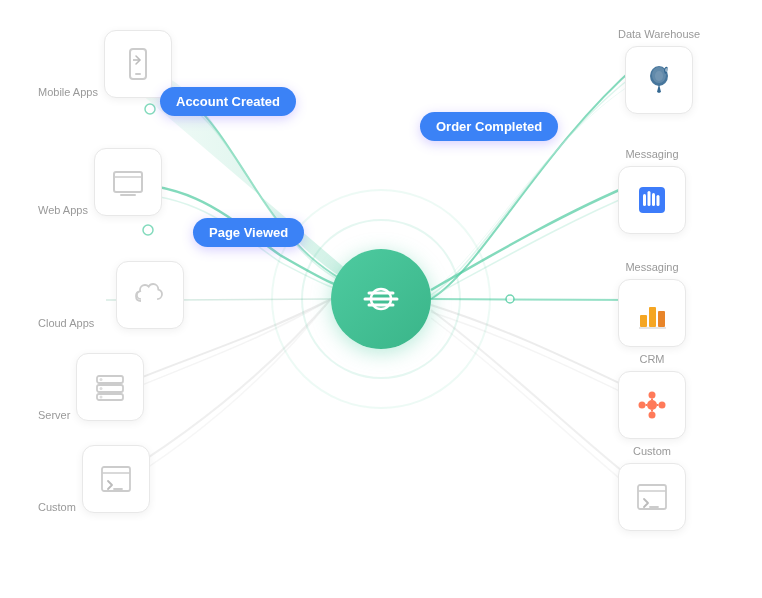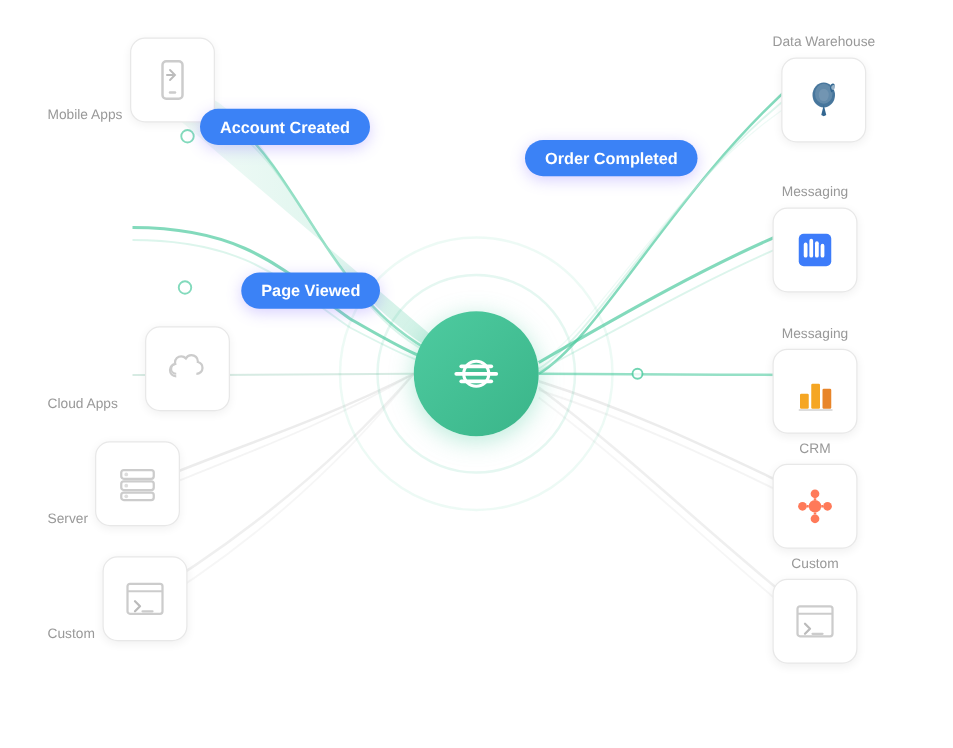--- a/index.html
+++ b/index.html
@@ -206,20 +206,31 @@
     <div class="node-box">
       <svg class="icon-svg" viewBox="0 0 36 36" fill="none">
         <rect x="10" y="3" width="16" height="30" rx="3" stroke="#ccc" stroke-width="2"></rect>
         <line x1="16" y1="28" x2="20" y2="28" stroke="#ccc" stroke-width="2" stroke-linecap="round"></line>
         <path d="M16 10 L20 14 L16 18" stroke="#bbb" stroke-width="1.5" stroke-linecap="round"></path>
         <line x1="13" y1="14" x2="19" y2="14" stroke="#bbb" stroke-width="1.5"></line>
       </svg>
     </div>
   </div>
 
+  <div class="source-node" style="left:38px; top:148px;">
+    <span class="node-label">Web Apps</span>
+    <div class="node-box">
+      <svg class="icon-svg" viewBox="0 0 36 36" fill="none">
+        <rect x="4" y="8" width="28" height="20" rx="2" stroke="#ccc" stroke-width="2"></rect>
+        <line x1="14" y1="28" x2="22" y2="28" stroke="#ccc" stroke-width="2"></line>
+        <line x1="11" y1="31" x2="25" y2="31" stroke="#ccc" stroke-width="2" stroke-linecap="round"></line>
+        <line x1="4" y1="13" x2="32" y2="13" stroke="#ccc" stroke-width="1.5"></line>
+      </svg>
+    </div>
+  </div>
 
   <div class="source-node" style="left:38px; top:261px;gap:22px;">
     <span class="node-label">Cloud Apps</span>
     <div class="node-box">
       <svg class="icon-svg" viewBox="0 0 36 36" fill="none">
         <path d="M9 24 C6 24 4 22 4 19 C4 16.5 5.8 14.5 8.2 14.1 C8.1 13.7 8 13.4 8 13 C8 10.2 10.2 8 13 8 C14.5 8 15.8 8.7 16.7 9.7 C17.5 8.1 19.2 7 21.1 7 C24 7 26.3 9.3 26.3 12.2 C26.3 12.3 26.3 12.5 26.3 12.6 C28.4 13.1 30 15 30 17.3 C30 20 27.8 22.1 25.1 22.1" stroke="#ccc" stroke-width="1.8" fill="none"></path>
         <path d="M9 22 C7 22 5 20.5 5 18.3 C5 16.3 6.5 14.6 8.5 14.3" stroke="#ccc" stroke-width="1.5" fill="none"></path>
       </svg>
     </div>
   </div>

